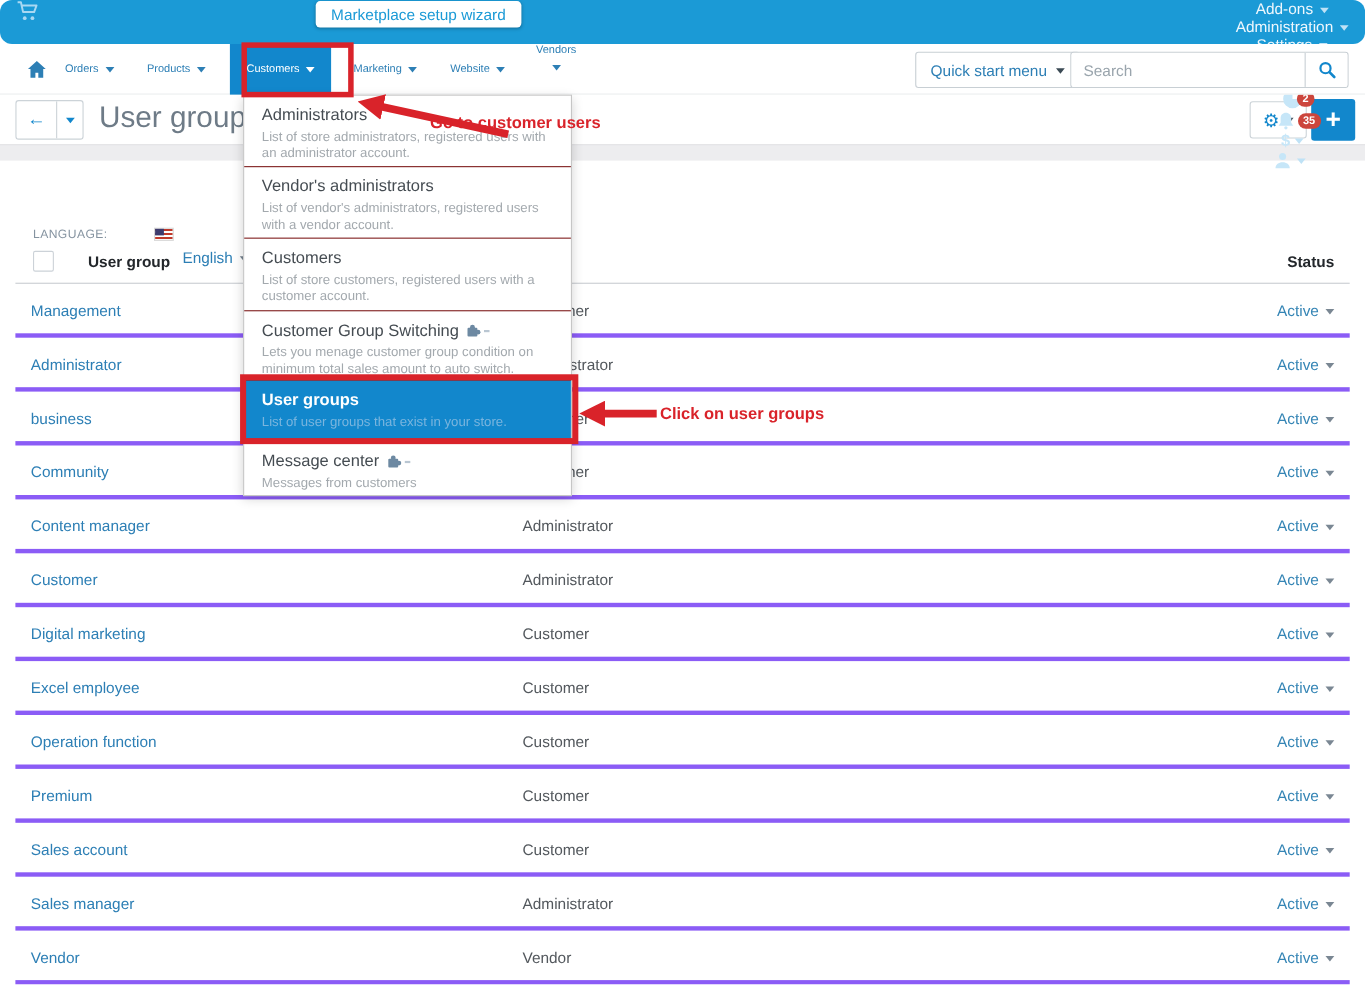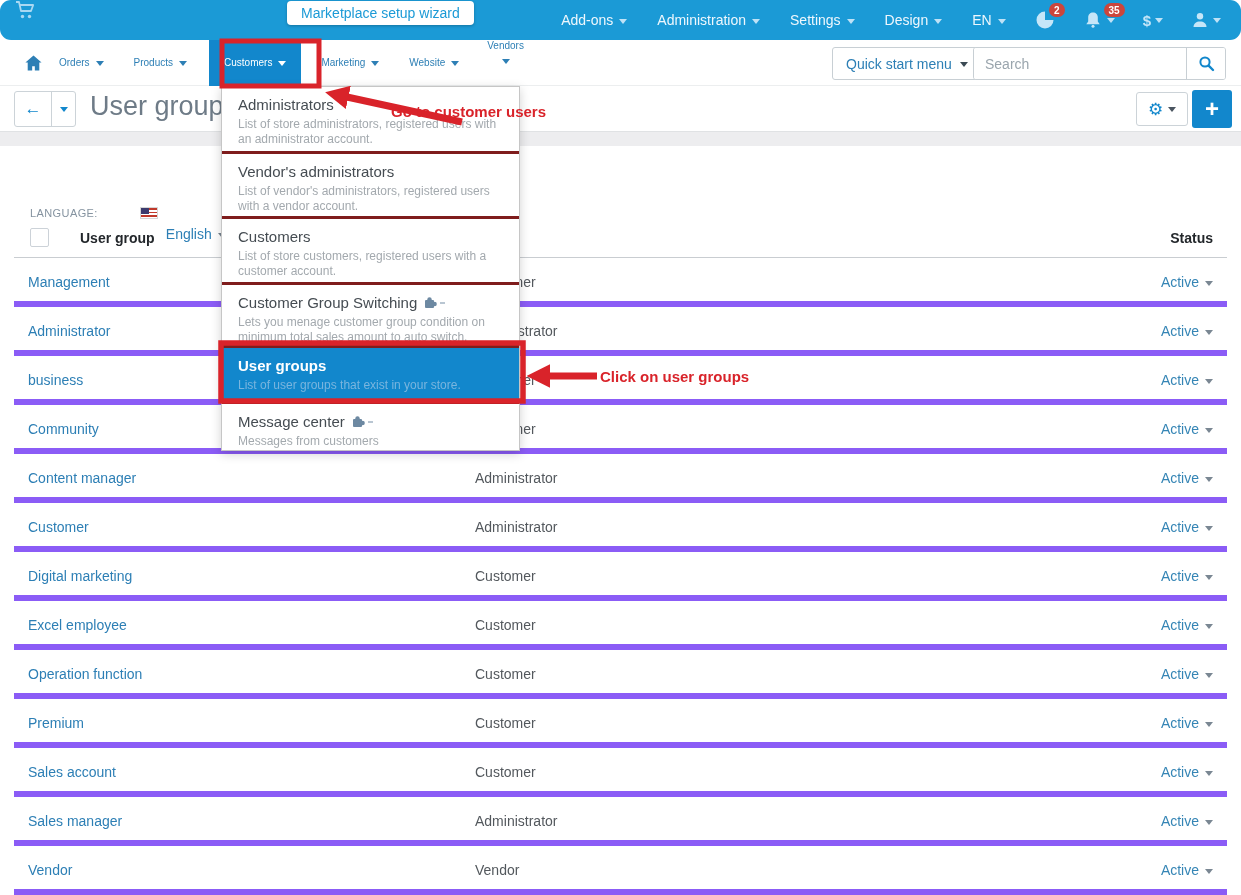--- a/index.html
+++ b/index.html
@@ -13,21 +13,21 @@
   .caret { width:0; height:0; border-left:4px solid transparent; border-right:4px solid transparent;
            border-top:5px solid currentColor; display:inline-block; }
 
   
   .topbar { position:absolute; top:0; left:0; right:0; height:40px; background:#1b9ad6;
             display:flex; align-items:flex-start; z-index:10;border-radius:11px; }
   .cart-wrap { margin-left:14px; display:flex; align-items:center; }
   .wizard-btn { position:absolute; left:287px; top:1px; height:24px; line-height:24px;
                 background:#fff; color:#1b9ad6; font-size:14px; padding:0 14px; border-radius:4px;
                 box-shadow:0 1px 3px rgba(0,0,0,.25); white-space:nowrap; }
-  .topmenu { margin-left:auto; display:flex; align-items:center; height:100%; }
+  .topmenu { margin-left:auto; display:flex; align-items:center; height:100%;flex-direction:column; }
   .top-item { color:#eef7fd; font-size:14px; padding:0 15px; height:100%;
               display:flex; align-items:center; gap:6px; cursor:default; }
   .top-item .caret { color:#bfe2f6; margin-top:2px; }
   .icon-item { position:relative; padding:0 14px; height:100%; display:flex; align-items:center; gap:4px; }
   .badge { position:absolute; top:3px; right:4px; background:#cc453c; color:#fff; font-size:10px;
            font-weight:bold; border-radius:9px; padding:1.5px 5px; line-height:11px; }
   .dollar { color:#c6e6f8; font-size:15px; font-weight:bold; }
 
   
   .navbar { position:absolute; top:40px; left:0; right:0; height:46px; background:#fff;
@@ -85,32 +85,32 @@
   .lang-link { font-size:14px; color:#2d7fb5; display:flex; align-items:center; gap:6px; cursor:pointer;margin-top:43px; }
   .lang-link .caret { color:#75828e; margin-top:2px; }
 
   
   .table { position:absolute; top:218px; left:14px; width:1213px; z-index:1; }
   .thead { height:40px; border-bottom:1px solid #c9cdd1; display:flex; align-items:center; position:relative; }
   .checkbox { width:19px; height:19px; border:1px solid #ccd2d8; border-radius:2px;
               margin-left:16px; background:#fff; cursor:pointer; }
   .th-group { margin-left:31px; font-weight:bold; font-size:14px; color:#23272b; }
   .th-status { margin-left:auto; margin-right:14px; font-weight:bold; font-size:14px; color:#23272b; }
-  .row { height:49px; border-bottom:6px solid #8b5cf6; position:relative; font-size:14px; }
+  .row { height:49px; border-bottom:4px solid #8b5cf6; position:relative; font-size:14px; }
   .row-name { position:absolute; left:14px; top:16px; color:#2d7fb5; cursor:pointer; }
   .row-type { position:absolute; left:461px; top:16px; color:#53585d; }
   .row-status { position:absolute; right:14px; top:16px; color:#3585b5; display:flex;
                 align-items:center; gap:6px; cursor:pointer; }
   .row-status .caret { color:#7a8793; margin-top:2px; }
 
   
   .dropdown { position:absolute; left:221px; top:86px; width:299px; background:#fff;
               border:1px solid #c6c6c6; box-shadow:0 3px 10px rgba(0,0,0,.18); z-index:40; }
   .dd-item { padding:9px 16px 0; overflow:hidden; cursor:pointer; }
-  .dd-item + .dd-item { border-top:3px solid #7f1d1d; }
+  .dd-item + .dd-item { border-top:1px solid #7f1d1d; }
   .dropdown > .dd-item:nth-child(1) { height:64px; }
   .dropdown > .dd-item:nth-child(2) { height:65px; }
   .dropdown > .dd-item:nth-child(3) { height:66px; }
   .dropdown > .dd-item:nth-child(4) { height:63px; }
   .dropdown > .dd-item:nth-child(5) { height:56px; }
   .dropdown > .dd-item:nth-child(6) { height:49px; }
   .dd-title { font-size:15px; color:#454c52; margin-bottom:4px; display:flex; align-items:center; gap:7px; }
   .dd-desc { font-size:12px; color:#a3a9ae; line-height:15px; }
   .dd-item.active { background:#1287cc; }
   .dd-item.active .dd-title { color:#fff; font-weight:bold; }

